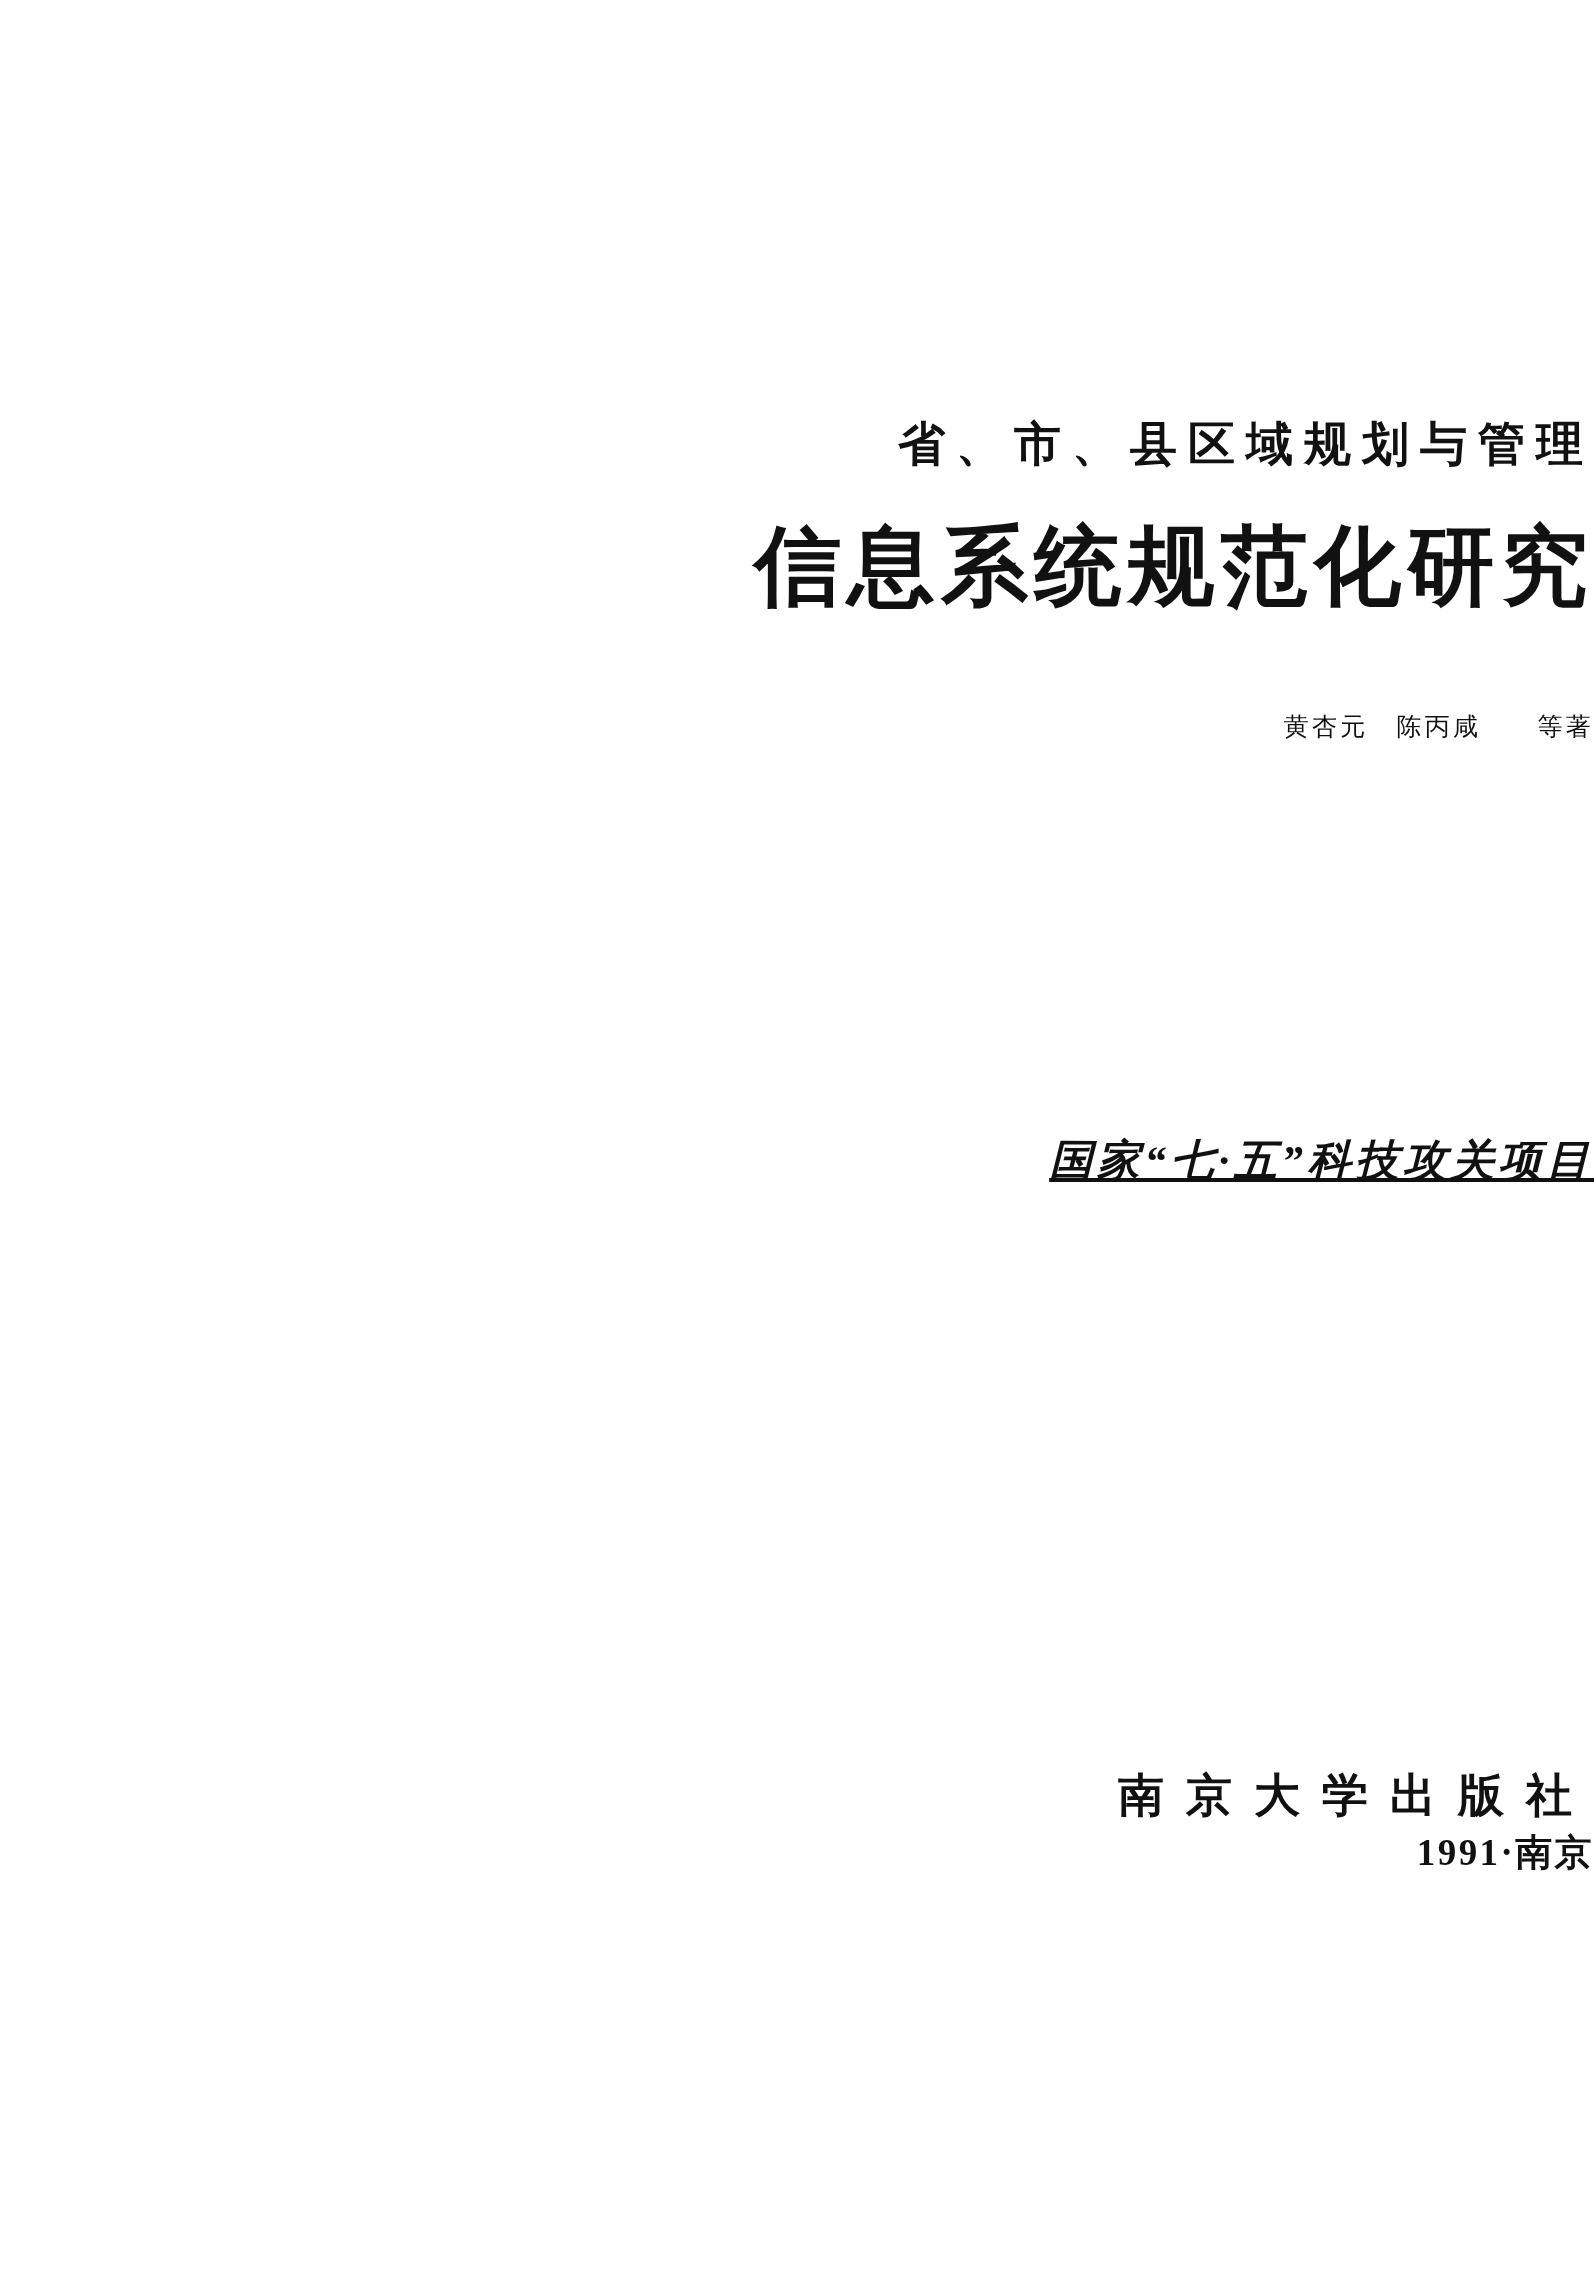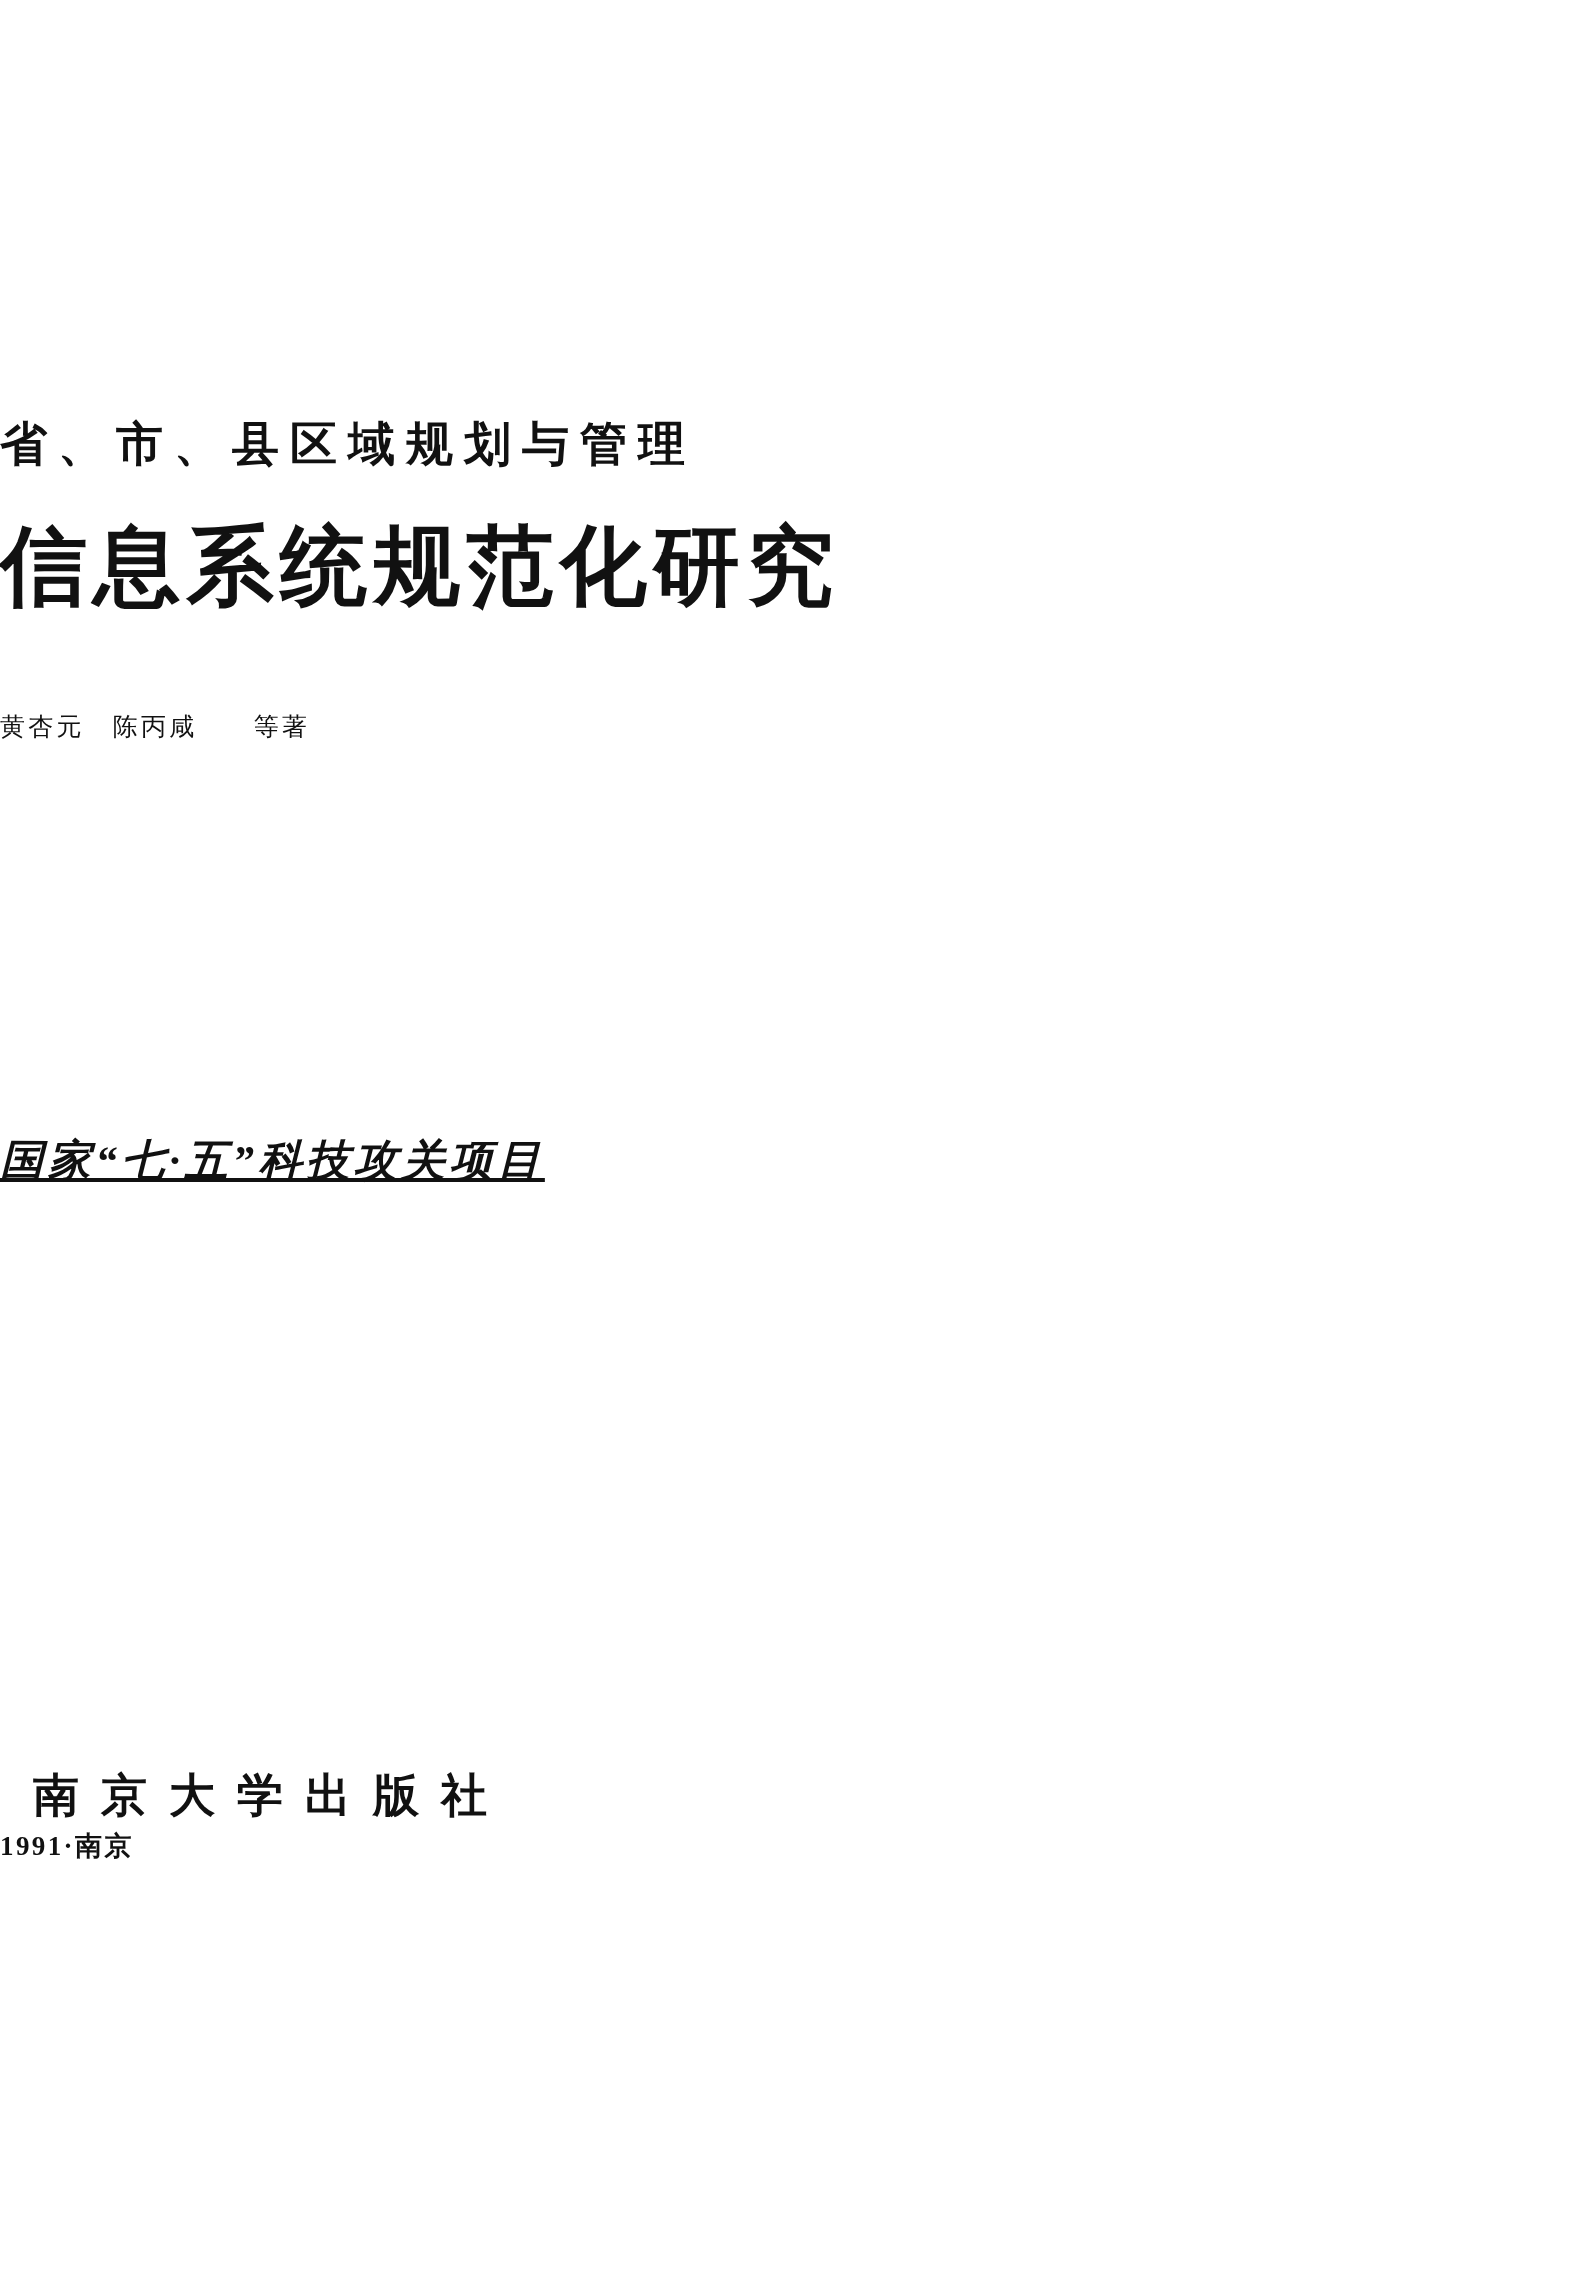--- a/index.html
+++ b/index.html
@@ -14,21 +14,21 @@
     margin: 0 auto;
     background: #ffffff;
     font-family: "Liberation Serif", "DejaVu Serif", serif;
     color: #111111;
     overflow: hidden;
   }
   .line {
     position: absolute;
     left: 0;
     right: 0;
-    text-align: left;
+    text-align: right;
     white-space: nowrap;
   }
   .series-title {
     top: 413px;
     font-size: 47px;
     font-weight: 700;
     letter-spacing: 11px;
   }
   .main-title {
     top: 508px;
@@ -53,21 +53,21 @@
   .publisher {
     top: 1765px;
     font-size: 46px;
     font-weight: 600;
     letter-spacing: 22px;
     text-indent: 22px; 
     padding-left: 11px;
   }
   .year-city {
     top: 1828px;
-    font-size: 27px;
+    font-size: 37px;
     font-weight: 700;
     letter-spacing: 2.4px;
   }
 </style>
 </head>
 <body>
 
 <div class="page">
 
   <div class="line series-title">省、市、县区域规划与管理</div>

